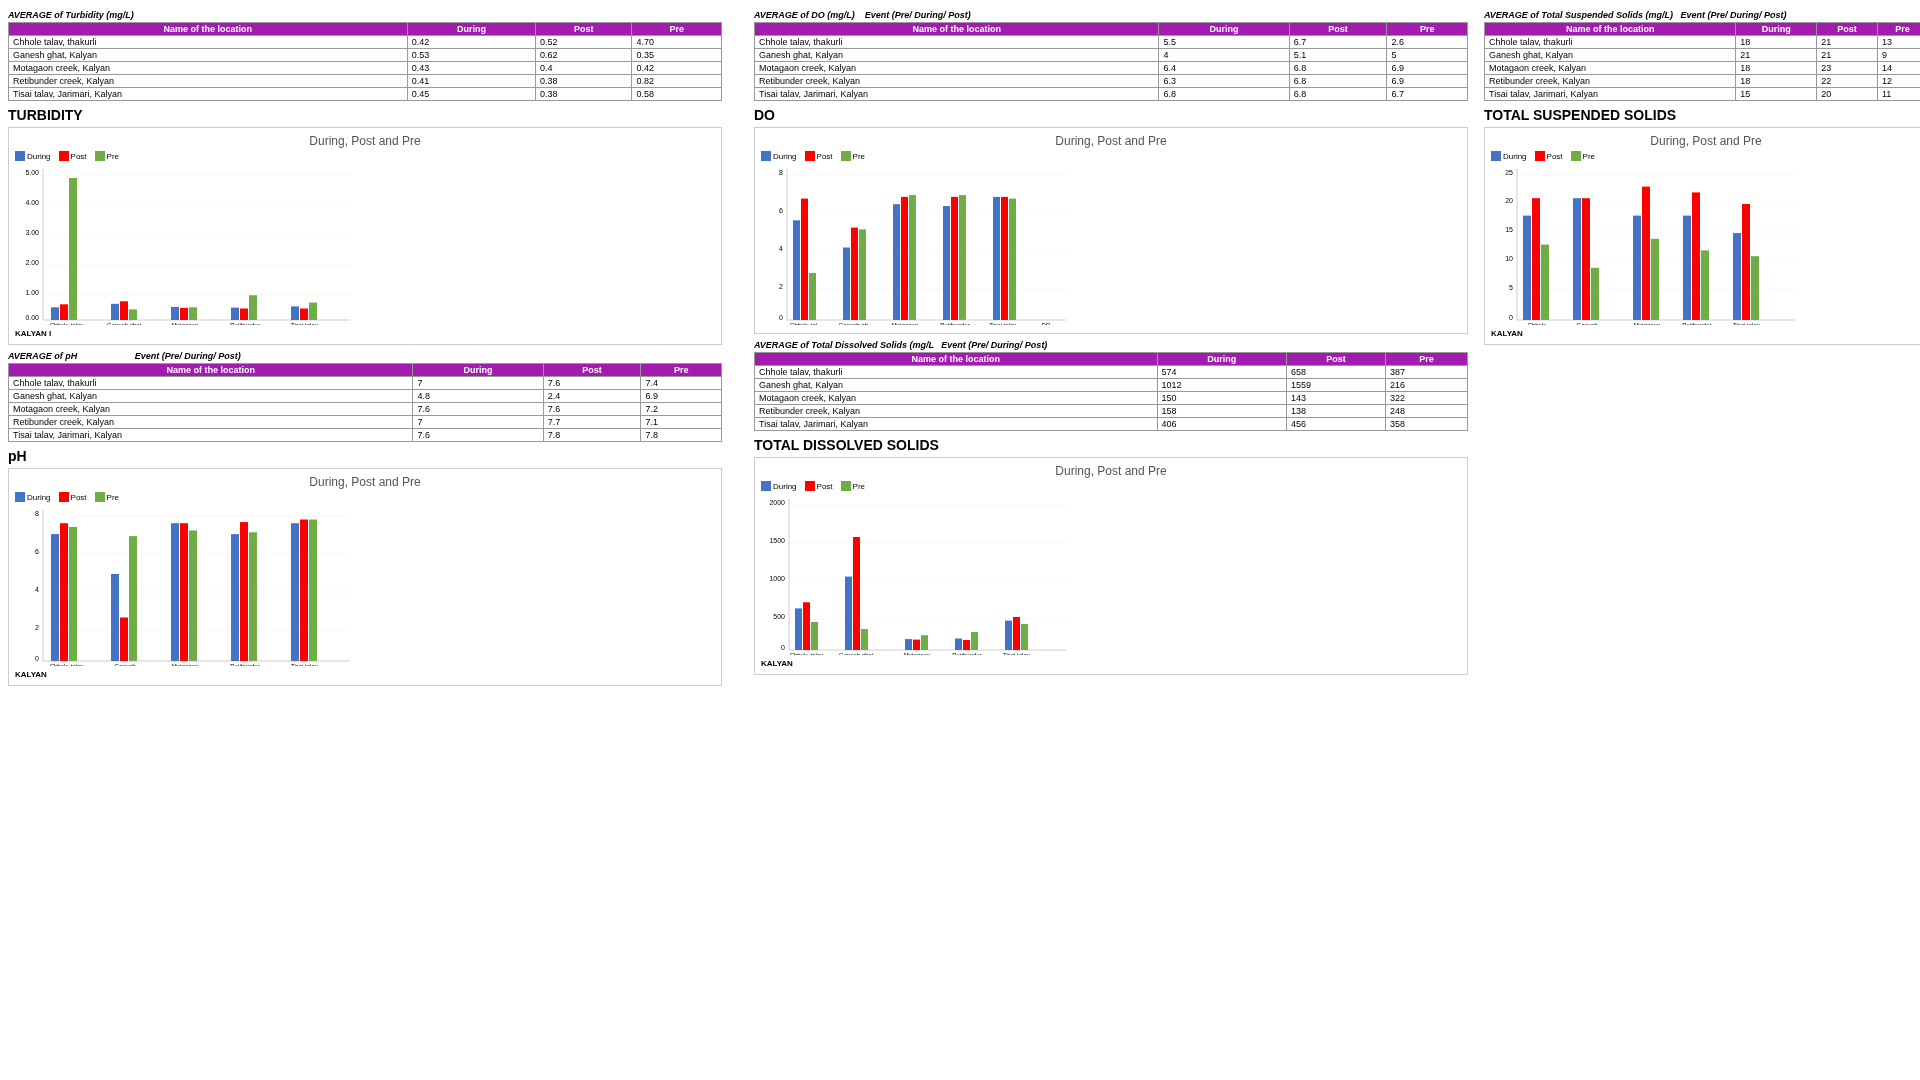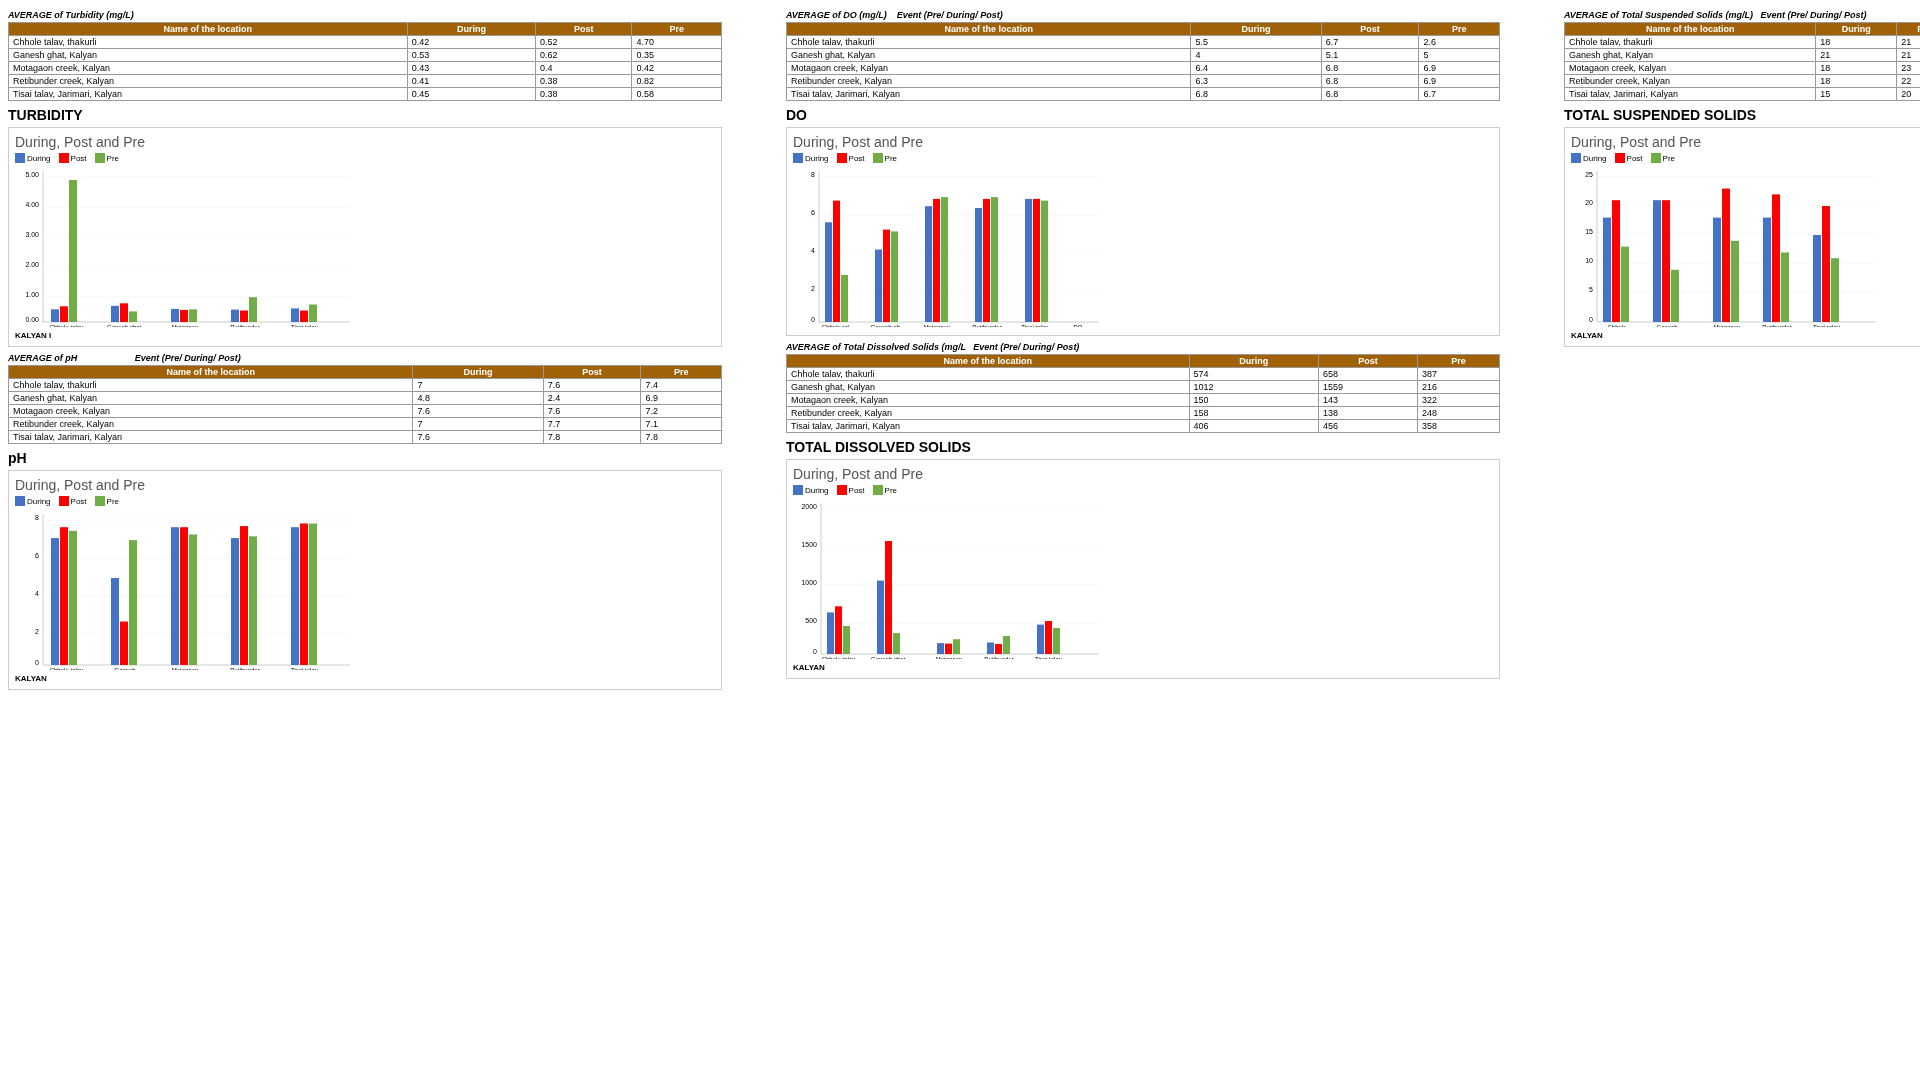--- a/index.html
+++ b/index.html
@@ -9,31 +9,31 @@
       font-size: 10px;
       width: 1920px;
       height: 1080px;
       overflow: hidden;
       position: relative;
     }
     .main-container {
       display: flex;
       width: 1920px;
       height: 1080px;
-      gap: 48px;
     }
     .left-panel {
       width: 730px;
       padding: 10px 8px;
       flex-shrink: 0;
     }
     .middle-panel {
       width: 730px;
       padding: 10px 8px;
       flex-shrink: 0;
+      margin-left: 16px;
     }
     .right-panel {
       width: 460px;
       padding: 10px 8px;
       flex-shrink: 0;
       display: flex;
       flex-direction: column;
     }
 
     
@@ -41,21 +41,21 @@
       border-collapse: collapse;
       width: 100%;
       margin-bottom: 4px;
     }
     table th, table td {
       border: 1px solid #999;
       padding: 1px 4px;
       font-size: 9px;
     }
     .table-header-row th {
-      background: #a16207;
+      background: #a21caf;
       color: white;
       font-weight: bold;
     }
     .table-title {
       font-style: italic;
       font-weight: bold;
       font-size: 9px;
       margin-bottom: 2px;
     }
     .section-label {
@@ -65,23 +65,24 @@
     }
 
     
     .chart-box {
       border: 1px solid #ccc;
       padding: 6px;
       margin-bottom: 6px;
       background: #fff;
     }
     .chart-title {
-      font-size: 14px;
+      font-size: 12px;
       color: #555;
       margin-bottom: 3px;
+      text-align: center;
     }
     .chart-subtitle {
       font-size: 8px;
       font-weight: bold;
       margin-top: 2px;
     }
     .legend {
       display: flex;
       gap: 8px;
       font-size: 8px;

